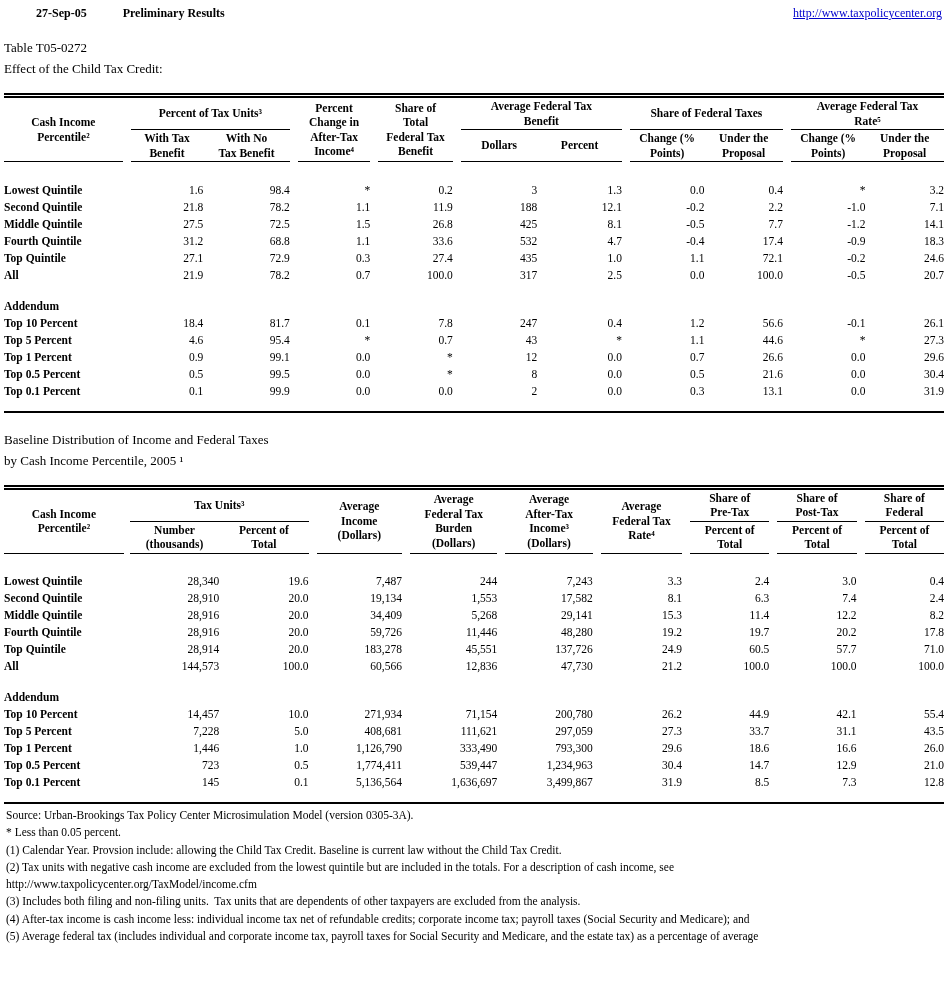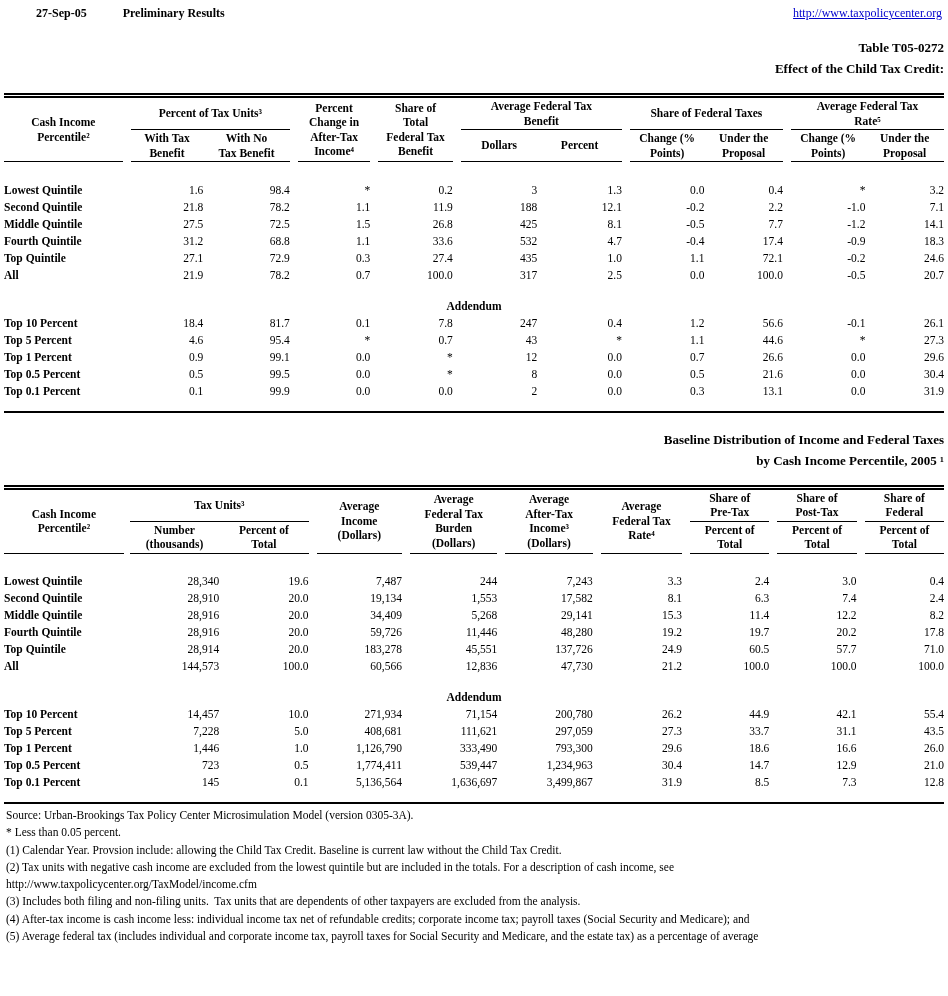--- a/index.html
+++ b/index.html
@@ -9,42 +9,42 @@
     color: #000;
     font-family: "Liberation Serif", "DejaVu Serif", serif;
   }
   .page { padding: 4px 4px 0 4px; }
 
   .topbar { display: flex; align-items: flex-start; font-size: 12px; margin-top: 2px; }
   .topbar .date { margin-left: 32px; font-weight: bold; }
   .topbar .prelim { margin-left: 36px; font-weight: bold; }
   .topbar .link { margin-left: auto; margin-right: 2px; color: #0000CC; text-decoration: underline; }
 
-  .title-block { text-align: right; font-weight: bold; font-size: 13px; line-height: 21px; margin-top: 16px; }
+  .title-block { text-align: left; font-weight: normal; font-size: 13px; line-height: 21px; margin-top: 16px; }
   .t2title { }
 
   table.t {
     width: 100%; border-collapse: collapse; table-layout: fixed;
     border-top: 5px double #000; border-bottom: 2px solid #000;
     margin-top: 14px; font-size: 11.5px;
   }
   table.t thead th { font-weight: bold; text-align: center; padding: 1px; line-height: 14.5px; }
   table.t thead tr.r1 > th { height: 34px; vertical-align: middle; }
   table.t thead tr.r2 > th { height: 30px; vertical-align: middle; }
   th.grp, th.sub, th.one, th.lbl { border-bottom: 1.5px solid #000; }
   th.one, th.lbl { vertical-align: middle; }
   td.sp { border: none; padding: 0; }
 
   table.t tbody td, table.t tbody th { line-height: 17px; padding: 0; }
   th.rowlbl { font-weight: bold; text-align: left; padding-right: 2px; white-space: nowrap; }
   td.num { text-align: right; padding-right: 10px; }
   tr.startrow td { height: 20px; }
   tr.gaprow td { height: 14px; }
   tr.endrow td { height: 12px; }
-  th.addendum { text-align: center; font-weight: bold; padding-left: 2px; }
+  th.addendum { text-align: left; font-weight: bold; padding-left: 2px; }
 
   .notes { margin: 3px 0 0 2px; font-size: 11.5px; line-height: 17.3px; white-space: pre-wrap; }
 </style>
 </head>
 <body>
 
 <div class="page">
 
   <div class="topbar">
     <span class="date">27-Sep-05</span>

